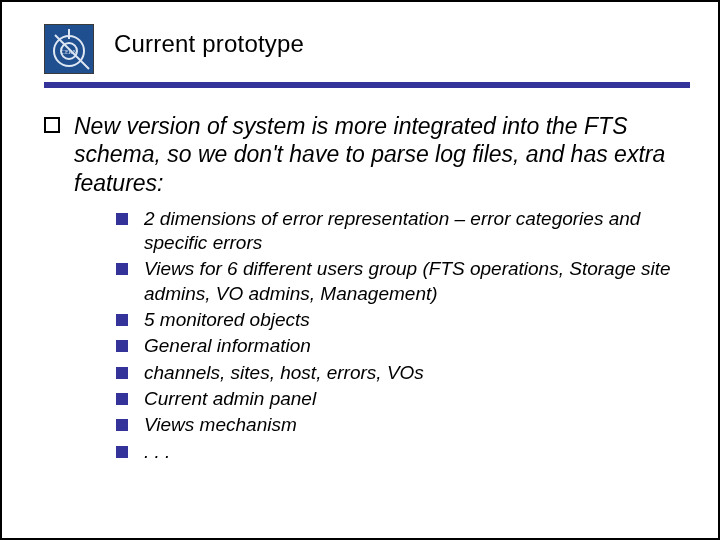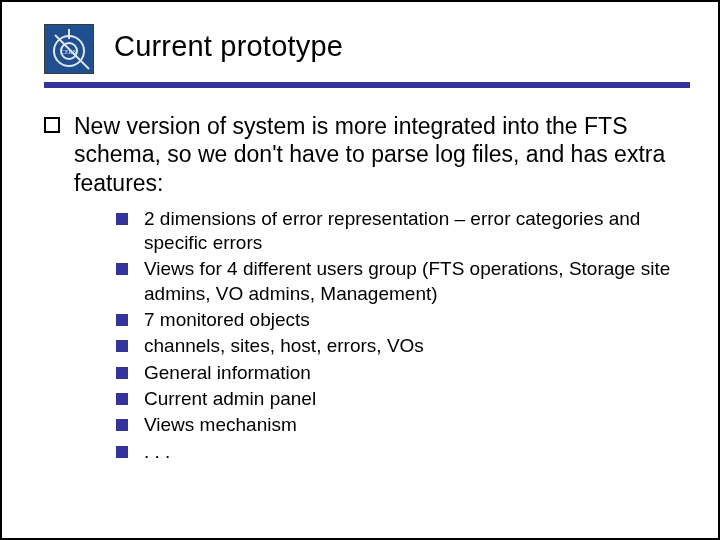--- a/index.html
+++ b/index.html
@@ -37,38 +37,39 @@
     background: #1f4f8f;
     border: 1px solid #3a3a3a;
     box-sizing: border-box;
     overflow: hidden;
   }
   .logo svg { display:block; }
   .title-text {
     position: absolute;
     left: 112px;
     top: 6px;
-    font-size: 29px;
+    font-size: 24px;
     letter-spacing: 0.2px;
   }
   .rule {
     position: absolute;
     left: 42px;
     right: 28px;
     top: 80px;
     height: 6px;
     background: #333399;
   }
 
   
   .body {
     position: absolute;
     left: 42px;
     right: 40px;
     top: 110px;
+    font-style: italic;
   }
   .lvl1 {
     display: flex;
     align-items: flex-start;
     margin-bottom: 8px;
   }
   .lvl1 .marker {
     flex: 0 0 auto;
     width: 16px;
     height: 16px;
@@ -131,33 +132,33 @@
       <div class="text">New version of system is more integrated into the FTS schema, so we don't have to parse log files, and has extra features:</div>
     </div>
 
     <div class="sublist">
       <div class="lvl2">
         <div class="marker"></div>
         <div class="text">2 dimensions of error representation – error categories and specific errors</div>
       </div>
       <div class="lvl2">
         <div class="marker"></div>
-        <div class="text">Views for 4 different users group (FTS operations, Storage site admins, VO admins, Management)</div>
+        <div class="text">Views for 6 different users group (FTS operations, Storage site admins, VO admins, Management)</div>
       </div>
       <div class="lvl2">
         <div class="marker"></div>
-        <div class="text">7 monitored objects</div>
+        <div class="text">5 monitored objects</div>
+      </div>
+      <div class="lvl2">
+        <div class="marker"></div>
+        <div class="text">General information</div>
       </div>
       <div class="lvl2">
         <div class="marker"></div>
         <div class="text">channels, sites, host, errors, VOs</div>
-      </div>
-      <div class="lvl2">
-        <div class="marker"></div>
-        <div class="text">General information</div>
       </div>
       <div class="lvl2">
         <div class="marker"></div>
         <div class="text">Current admin panel</div>
       </div>
       <div class="lvl2">
         <div class="marker"></div>
         <div class="text">Views mechanism</div>
       </div>
       <div class="lvl2">

